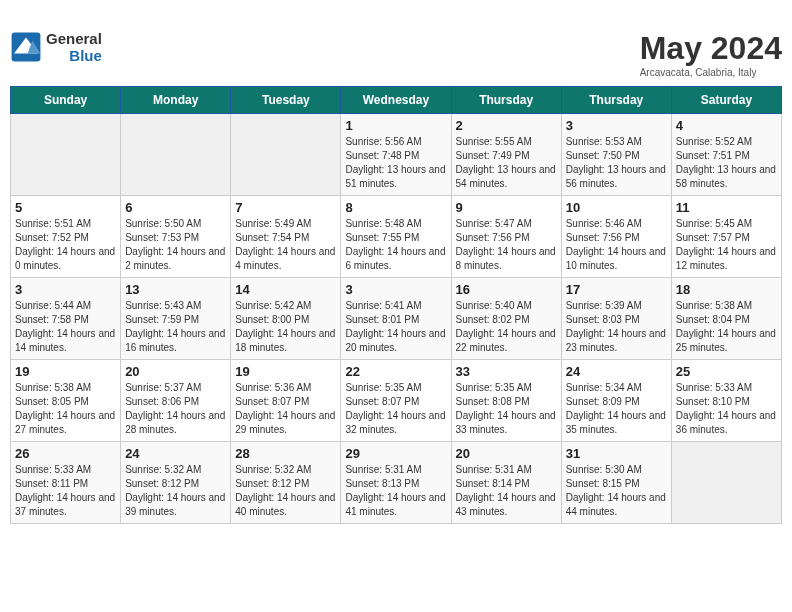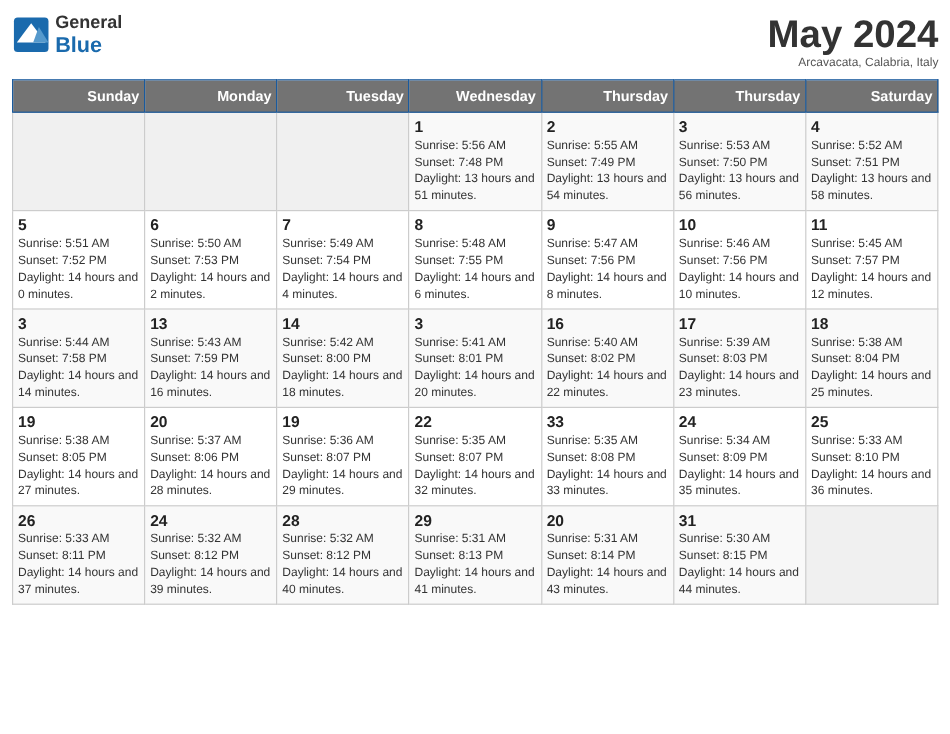--- a/index.html
+++ b/index.html
@@ -8,52 +8,52 @@
       background: #fff;
       width: 792px;
       min-height: 612px;
       padding: 10px;
     }
     .header {
       display: flex;
       justify-content: space-between;
       align-items: flex-start;
       margin-bottom: 8px;
+      margin-top: 20px;
     }
     .logo {
       display: flex;
       align-items: center;
       gap: 4px;
     }
     .logo-icon {
       width: 32px;
       height: 32px;
     }
     .title-block {
-      text-align: right;
     }
     .month-title {
       font-size: 32px;
       font-weight: bold;
       color: #333;
     }
     .subtitle {
       font-size: 10px;
       color: #555;
     }
     table {
       width: 100%;
       border-collapse: collapse;
       font-size: 11px;
     }
     thead tr th {
-      background: #737373;
+      background: #0f766e;
       color: #fff;
       padding: 6px 4px;
-      text-align: right;
+      text-align: center;
       font-size: 12px;
       font-weight: bold;
       border: 1px solid #1a5a9d;
     }
     tbody tr td {
       border: 1px solid #ccc;
       vertical-align: top;
       padding: 4px;
       width: 110px;
       height: 80px;
@@ -82,21 +82,21 @@
 
 <div class="header">
   <div class="logo">
     <svg class="logo-icon" viewBox="0 0 40 40">
       <rect x="2" y="2" width="36" height="36" rx="4" fill="#1a6aad"></rect>
       <polygon points="20,8 35,28 5,28" fill="white"></polygon>
       <polygon points="28,12 38,28 22,28" fill="#5599cc"></polygon>
     </svg>
     <div>
       <div style="font-size:15px;font-weight:bold;color:#333;">General</div>
-      <div style="font-size:18px;font-weight:bold;color:#1a6aad;">Blue</div>
+      <div style="font-size:15px;font-weight:bold;color:#1a6aad;text-align:right;">Blue</div>
     </div>
   </div>
   <div class="title-block">
     <div class="month-title">May 2024</div>
     <div class="subtitle">Arcavacata, Calabria, Italy</div>
   </div>
 </div>
 
 <table>
   <thead>

